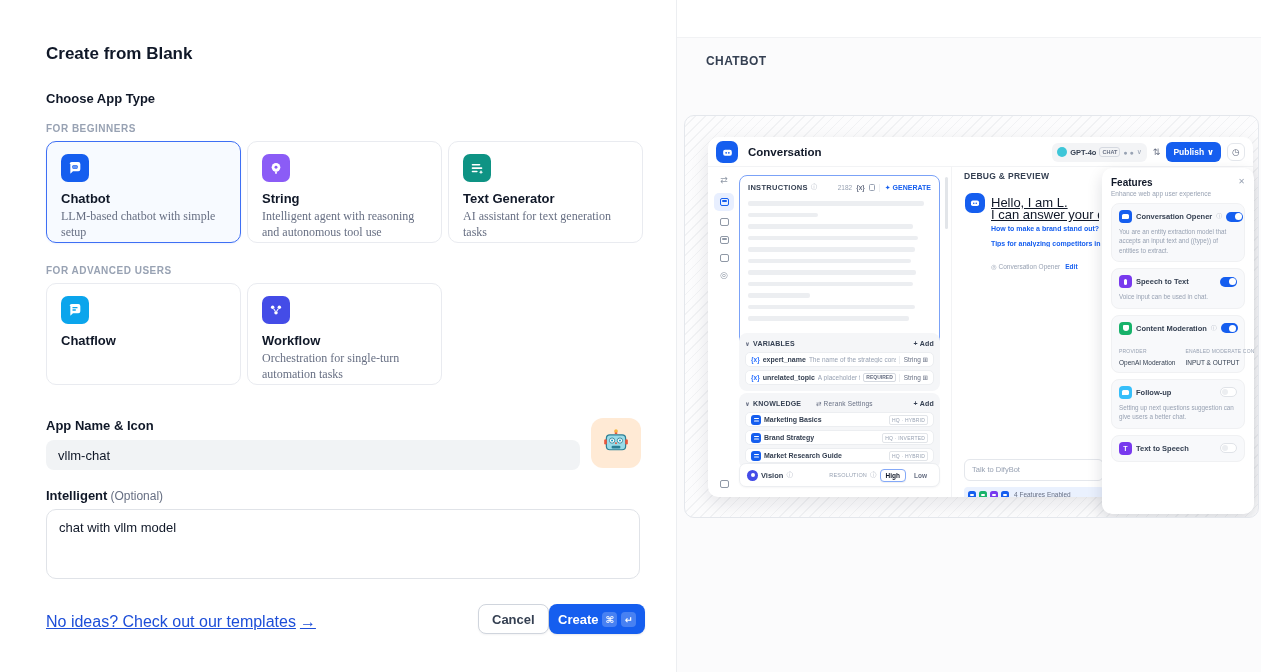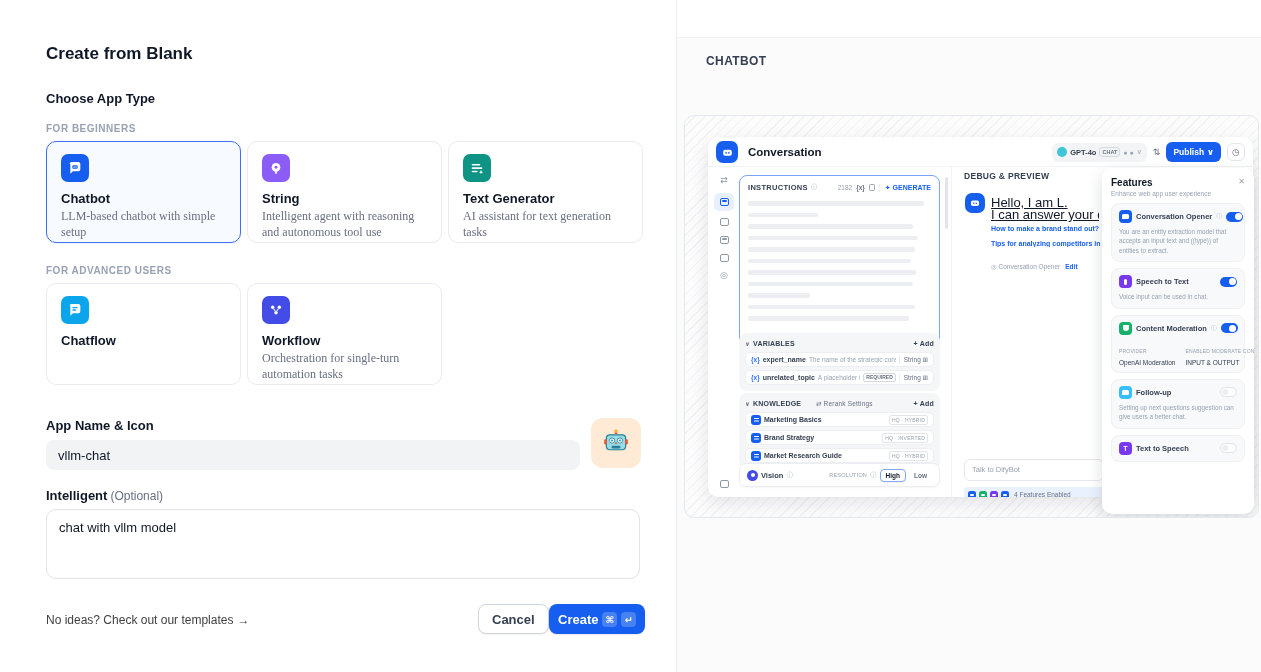--- a/index.html
+++ b/index.html
@@ -18,21 +18,21 @@
   .card.selected { border:1.5px solid #3e6ff4; background:#f7faff; box-shadow:0 1px 2px rgba(21,94,239,.08); }
   .app-ic { width:28px; height:28px; border-radius:7px; display:flex; align-items:center; justify-content:center; margin-bottom:9px; }
   .card-name { font-size:13px; font-weight:700; color:#101828; margin-bottom:3px; }
   .card-desc { font-size:12px; color:#676f83; line-height:1.32;font-family:Liberation Serif, serif; }
   .m-label { position:absolute; left:46px; font-size:13px; font-weight:700; color:#101828; }
   .lab-name { top:418px; } .lab-desc { top:488px; }
   .opt { font-size:12px; font-weight:400; color:#676f83; margin-left:3px; }
   .name-input { position:absolute; left:46px; top:440px; width:534px; height:30px; background:#f1f3f5; border:none; border-radius:8px; padding:0 12px; font-size:13px; color:#101828; outline:none; }
   .emoji-btn { position:absolute; left:591px; top:418px; width:50px; height:50px; border-radius:12px; background:#ffead5; display:flex; align-items:center; justify-content:center; cursor:pointer; }
   .desc-area { position:absolute; left:46px; top:509px; width:594px; height:70px; border:1px solid #e0e3e8; border-radius:10px; background:#fff; padding:9px 12px; font-size:13px; color:#101828; resize:none; outline:none; line-height:1.4; }
-  .templates { position:absolute; left:46px; top:613px; font-size:12px; color:#404040; cursor:pointer; }
+  .templates { position:absolute; left:46px; top:613px; font-size:16px; color:#1d4ed8; cursor:pointer;text-decoration:underline; }
   .templates .arr { margin-left:4px; }
   .btn-cancel { position:absolute; left:478px; top:604px; height:30px; padding:0 13px; background:#fff; border:1px solid #d0d5dd; border-radius:8px; font-size:13px; font-weight:600; color:#354052; cursor:pointer; box-shadow:0 1px 2px rgba(16,24,40,.05); }
   .btn-create { position:absolute; left:549px; top:604px; height:30px; padding:0 9px; background:#155eef; border:none; border-radius:8px; font-size:13px; font-weight:600; color:#fff; cursor:pointer; display:flex; align-items:center; gap:4px; box-shadow:0 1px 2px rgba(16,24,40,.1); }
   .kbd { display:inline-flex; align-items:center; justify-content:center; width:15px; height:15px; background:rgba(255,255,255,.22); border-radius:4px; font-size:9.5px; color:#fff; }
 
   
   .right { position:absolute; left:676px; top:0; width:585px; height:672px; background:#fbfbfc; border-left:1px solid #eceef1; }
   .r-strip { position:absolute; left:0; top:0; width:585px; height:38px; background:#fff; border-bottom:1px solid #f1f2f4; }
   .r-head { position:absolute; left:29px; top:54px; font-size:12px; font-weight:700; color:#354052; letter-spacing:.4px; }
   .r-desc { position:absolute; left:29px; top:72px; width:392px; font-size:12px; color:#676f83; line-height:1.52; }

